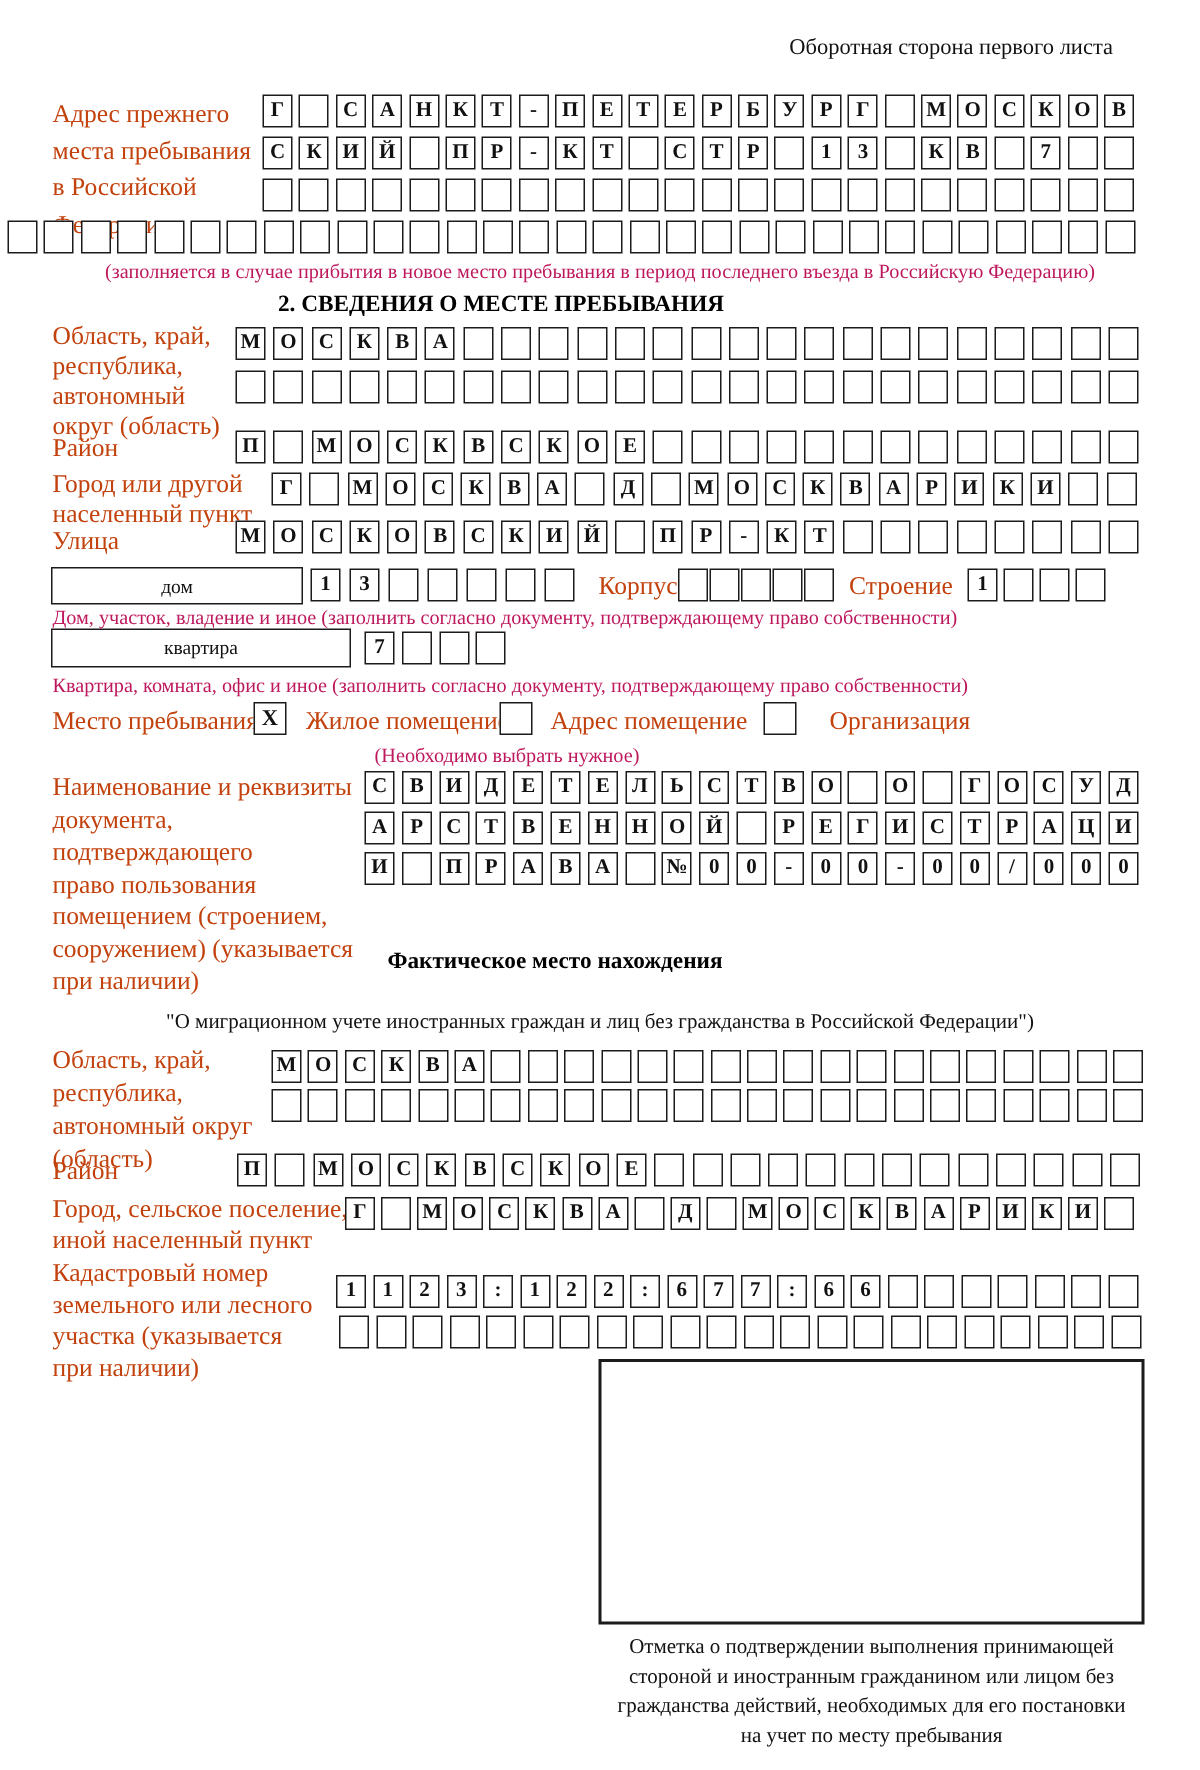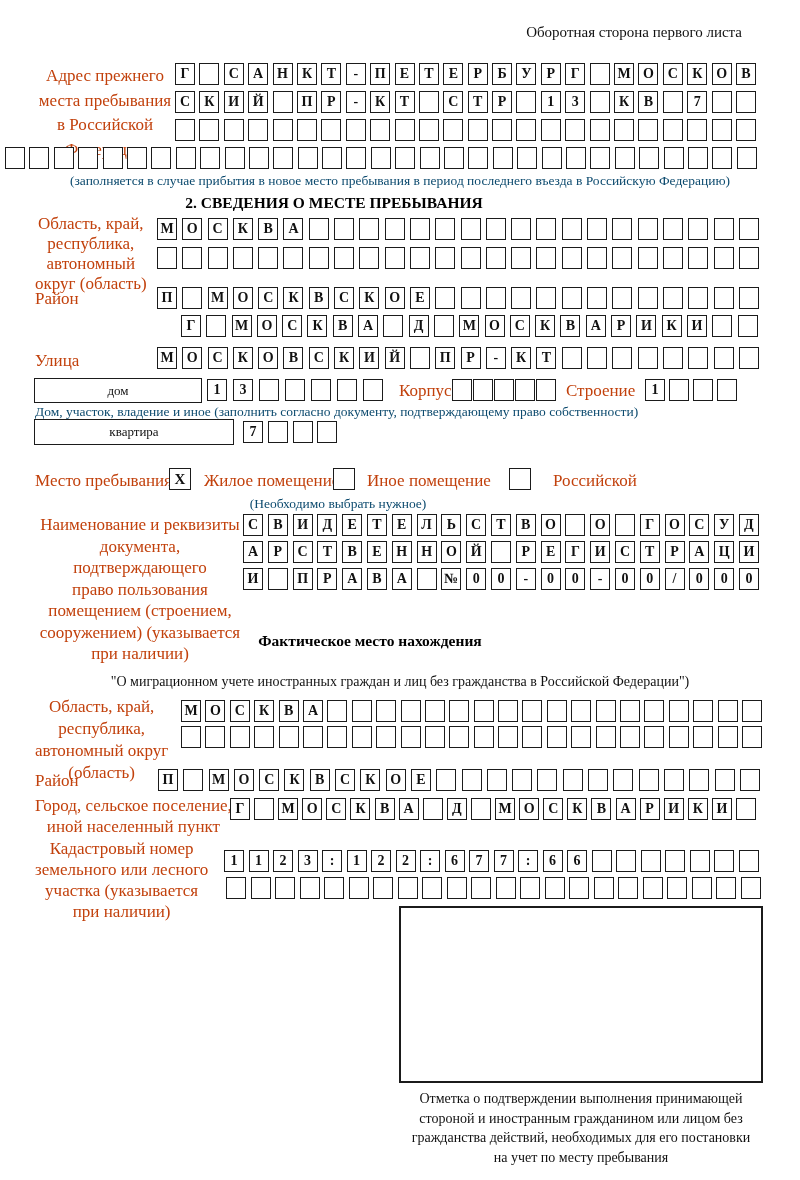--- a/index.html
+++ b/index.html
@@ -1,20 +1,20 @@
 <!DOCTYPE html>
 <html><head>
 <meta charset="utf-8">
 <style>
   html,body{margin:0;padding:0;background:#ffffff;}
   .page{position:relative;width:800px;height:1180px;background:#fff;color:#111;
         font-family:"Liberation Serif","DejaVu Serif",serif;overflow:hidden;}
-  .abs{position:absolute;text-align:center;}
+  .abs{position:absolute;}
   .lbl{font-size:17px;line-height:20px;white-space:pre-line;color:#c2410c;}
-  .caption{font-size:13.5px;color:#0c4a6e;}
+  .caption{font-size:13.5px;color:#be185d;}
   .title{font-size:15.5px;font-weight:bold;color:#000;}
   .cellrow{display:flex;}
   .cell{box-sizing:border-box;flex:none;width:20px;height:22px;border:1.8px solid #1b1b1b;
         display:flex;align-items:center;justify-content:center;
         font-size:14px;font-weight:bold;background:#fff;}
   .gap44{column-gap:4.4px;}
   .gap53{column-gap:5.3px;}
   .gap48{column-gap:4.8px;}
   .gap45{column-gap:4.5px;}
   .gap41{column-gap:4.1px;}
@@ -231,20 +231,22 @@
       <span class="cell"></span>
       <span class="cell"></span>
       <span class="cell"></span>
       <span class="cell"></span>
       <span class="cell"></span>
       <span class="cell"></span>
       <span class="cell"></span>
       <span class="cell"></span>
     </div>
 
+  <div class="abs lbl" style="left:35px;top:313px;">Город или другой
+населенный пункт</div>
   <div class="abs cellrow gap53" style="left:181px;top:315px;">
       <span class="cell">Г</span>
       <span class="cell"></span>
       <span class="cell">М</span>
       <span class="cell">О</span>
       <span class="cell">С</span>
       <span class="cell">К</span>
       <span class="cell">В</span>
       <span class="cell">А</span>
       <span class="cell"></span>
@@ -319,28 +321,29 @@
     </div>
   <div class="abs fieldbox" style="left:34px;top:419px;width:200px;height:26px;">квартира</div>
 
   <div class="abs caption" style="left:35px;top:404px;">Дом, участок, владение и иное (заполнить согласно документу, подтверждающему право собственности)</div>
   <div class="abs cellrow gap48" style="left:243px;top:421px;">
       <span class="cell">7</span>
       <span class="cell"></span>
       <span class="cell"></span>
       <span class="cell"></span>
     </div>
+  <div class="abs caption" style="left:35px;top:449px;">Квартира, комната, офис и иное (заполнить согласно документу, подтверждающему право собственности)</div>
 
   <div class="abs lbl" style="left:35px;top:471px;">Место пребывания:</div>
   <div class="abs checkbox" style="left:169px;top:468px;">X</div>
   <div class="abs lbl" style="left:204px;top:471px;">Жилое помещение</div>
   <div class="abs checkbox" style="left:333px;top:468px;"></div>
-  <div class="abs lbl" style="left:367px;top:471px;">Иное помещение</div>
+  <div class="abs lbl" style="left:367px;top:471px;">Адрес помещение</div>
   <div class="abs checkbox" style="left:509px;top:468px;"></div>
-  <div class="abs lbl" style="left:553px;top:471px;">Российской</div>
+  <div class="abs lbl" style="left:553px;top:471px;">Организация</div>
   <div class="abs caption center" style="left:233px;top:496px;width:210px;">(Необходимо выбрать нужное)</div>
 
   <div class="abs lbl" style="left:35px;top:514px;line-height:21.5px;width:210px;">Наименование и реквизиты
 документа, подтверждающего
 право пользования
 помещением (строением,
 сооружением) (указывается
 при наличии)</div>
   <div class="abs cellrow gap48" style="left:243px;top:514px;">
       <span class="cell">С</span>

